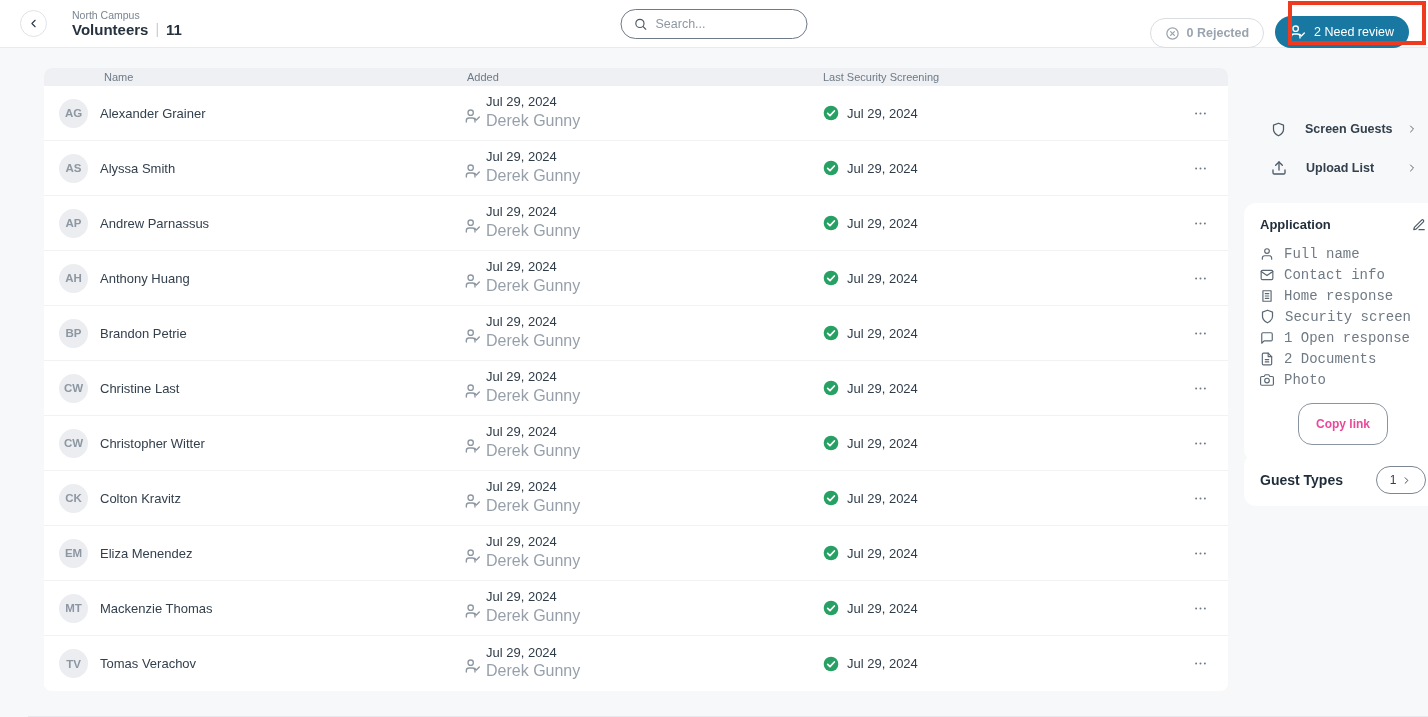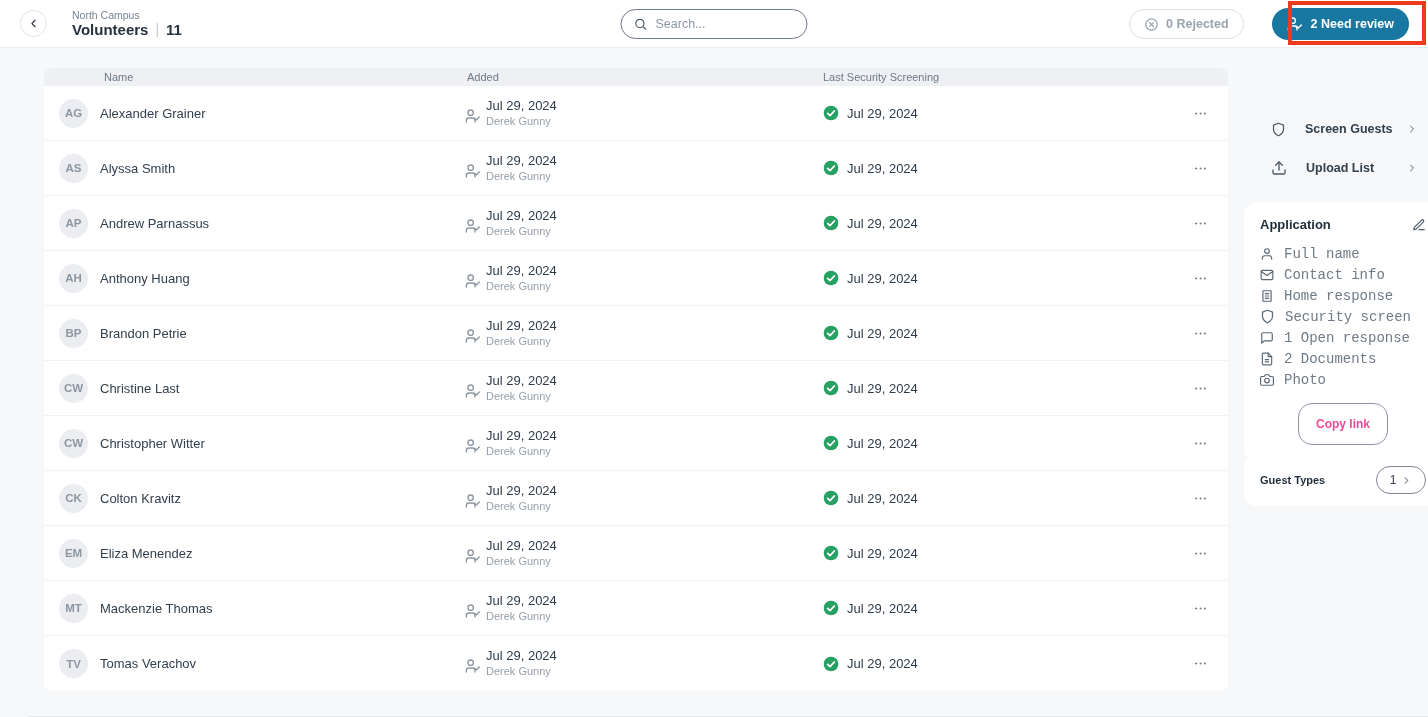--- a/index.html
+++ b/index.html
@@ -38,30 +38,30 @@
   }
   .search-pill .sicon { color: #4d5a66; }
   .search-input {
     border: none; outline: none; width: 120px; font-size: 12.5px;
     font-family: inherit; color: #33404d; background: transparent;
   }
   .search-input::placeholder { color: #8d97a2; }
 
   .topbar-right {
     position: absolute; right: 19px; top: 0; height: 48px;
-    display: flex; align-items: center; gap: 28px;
+    display: flex; align-items: flex-end; gap: 11px;
   }
   .rejected-btn {
     height: 30px; border-radius: 16px; border: 1px solid #dadee2; background: #fff;
     color: #9aa4ae; font-size: 12.5px; font-weight: 600; font-family: inherit;
     display: flex; align-items: center; gap: 7px; padding: 0 14px; cursor: pointer;
   }
   .need-review-btn {
     height: 32px; border-radius: 17px; border: none; background: #1878a2;
-    color: #ffffff; font-size: 12.5px; font-weight: bold; font-family: inherit;
+    color: #ffffff; font-size: 12.5px; font-weight: normal; font-family: inherit;
     display: flex; align-items: center; gap: 8px; padding: 0 15px; cursor: pointer;
   }
   .annotation-box {
     position: absolute; left: 1288px; top: 1px; width: 138px; height: 44px;
     border: 4px solid #ee3b20; z-index: 10; pointer-events: none;
   }
 
   
   .content { position: absolute; top: 48px; left: 0; right: 0; bottom: 0; background: #f7f8f9; border-bottom: 1px solid #e6e8eb; margin-left: 28px; }
 
@@ -86,21 +86,21 @@
   .trow:last-child { border-bottom: none; }
   .avatar {
     width: 29px; height: 29px; border-radius: 50%; background: #ebedf0;
     color: #8d97a2; font-size: 11.5px; font-weight: 600;
     display: flex; align-items: center; justify-content: center;
   }
   .row-name { font-size: 13px; color: #33404d; }
   .added-cell { display: flex; align-items: center; gap: 5px; }
   .added-cell .aicon { color: #8d97a2; margin-top: 6px; }
   .added-date { font-size: 13px; color: #2e3c49; line-height: 1.25; }
-  .added-by { font-size: 11px; color: #97a0aa; line-height: 1.3; }
+  .added-by { font-size: 16px; color: #97a0aa; line-height: 1.3; }
   .screening-cell { display: flex; align-items: center; gap: 8px; }
   .screening-date { font-size: 13px; color: #2e3c49; }
   .row-actions {
     border: none; background: transparent; color: #6e7a86; cursor: pointer;
     display: flex; align-items: center; justify-content: center; width: 100%;
   }
 
   
   .sidebar { position: absolute; left: 1216px; top: 48px; width: 198px; height: 669px; }
   .side-action {
@@ -130,21 +130,21 @@
     border: 1px solid #8a94a0; border-radius: 14px; background: #fff;
     font-size: 12px; font-weight: 600; color: #ec4899; font-family: inherit; cursor: pointer;
   }
 
   .guest-card {
     position: absolute; left: 0; top: 358px; width: 198px; height: 52px;
     background: #ffffff; border-radius: 12px;
     display: flex; align-items: center; justify-content: space-between;
     padding: 0 16px;
   }
-  .guest-title { font-size: 11px; font-weight: bold; color: #1f2d3a; }
+  .guest-title { font-size: 14px; font-weight: bold; color: #1f2d3a; }
   .guest-pill {
     height: 28px; min-width: 50px; border: 1px solid #7d8793; border-radius: 14px;
     background: #fff; display: flex; align-items: center; justify-content: center;
     gap: 5px; padding: 0 10px; cursor: pointer; font-family: inherit;
   }
   .guest-pill .gcount { font-size: 12px; color: #33404d; }
   .guest-pill .chev { color: #33404d; }
 </style>
 </head>
 <body>

